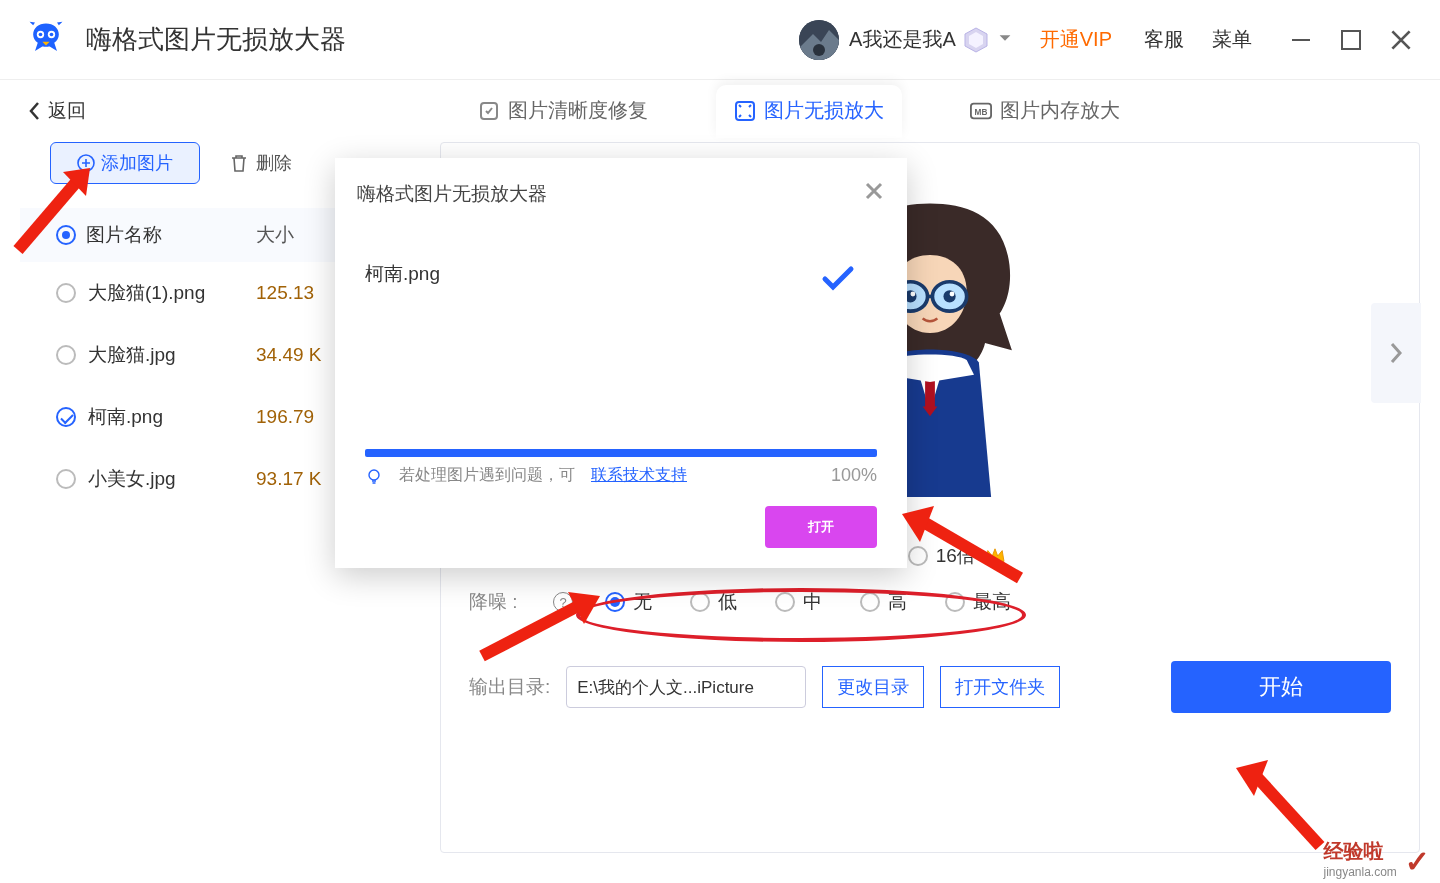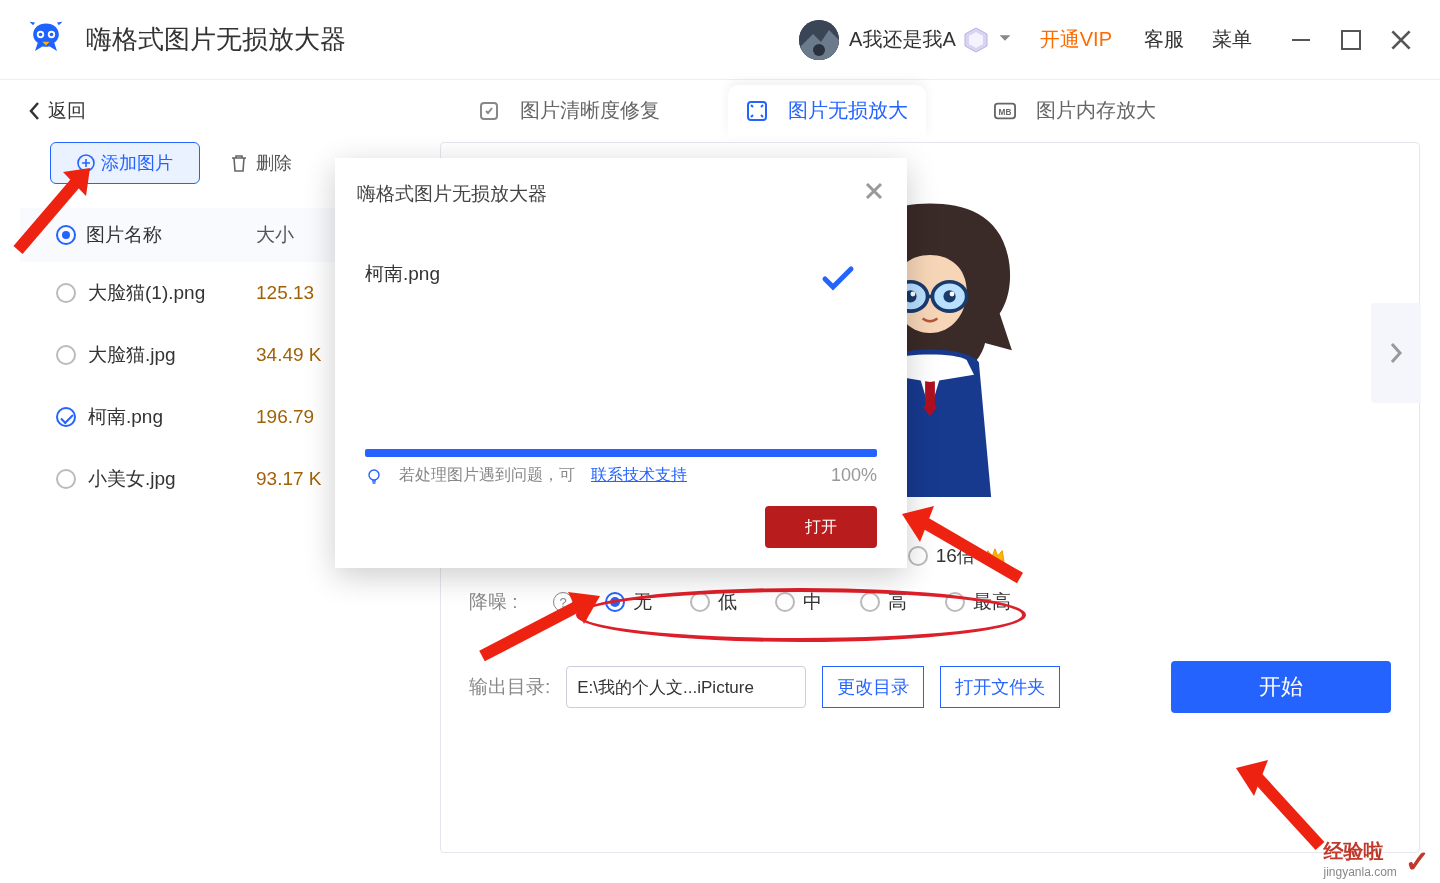--- a/index.html
+++ b/index.html
@@ -14,21 +14,21 @@
   .user-avatar svg{width:100%;height:100%}
   .user-name { font-size:20px; color:#333; font-weight:500; margin-right:6px; }
   .user-badge { width:28px; height:28px; margin-right:6px; }
   .vip-link { color:#ff6a00; font-size:20px; font-weight:500; margin:0 18px; }
   .menu-link { color:#333; font-size:20px; margin:0 14px; }
   .win-btn { width:30px; height:30px; margin-left:20px; display:flex; align-items:center; justify-content:center; color:#666; }
   .dropdown-caret { margin-right:8px; color:#888;}
 
   
   .tab-row { height:58px; display:flex; align-items:flex-end; padding-left:460px; gap:50px; }
-  .tab { display:flex; align-items:center; gap:20px; font-size:20px; color:#666; padding:12px 18px 14px; border-radius:10px 10px 0 0; position:relative;}
+  .tab { display:flex; align-items:center; gap:8px; font-size:20px; color:#666; padding:12px 18px 14px; border-radius:10px 10px 0 0; position:relative;}
   .tab.active { color:#2563ff; background:#fff; box-shadow:0 -4px 12px rgba(0,0,0,.06);}
   .tab-ic{width:22px;height:22px;display:flex;align-items:center;justify-content:flex-end}
 
   
   .back-bar { position:absolute; left:28px; top:98px; display:flex; align-items:center; gap:6px; color:#333; font-size:19px; }
 
   
   .content { display:flex; position:absolute; top:142px; left:20px; right:20px; bottom:30px; }
   .sidebar { width:420px; border:0; }
   .main { flex:1; border:1px solid #e5e7ee; border-radius:4px; position:relative; background:#fff; min-height:660px;}
@@ -78,21 +78,21 @@
   .modal-title { font-size:19px; color:#444; flex:1;}
   .modal-close { font-size:26px; color:#999; }
   .modal-body { flex:1; padding:40px 30px 10px 30px; position:relative;}
   .modal-file { font-size:19px; color:#333;}
   .modal-check { position:absolute; right:52px; top:44px; color:#2563ff;}
   .progress-wrap{ padding:0 30px;}
   .progress { height:8px; background:#2563ff; width:100%; border-radius:2px;}
   .modal-foot { padding:8px 30px 20px; display:flex; align-items:center; gap:16px; font-size:16px; color:#888;}
   .modal-foot .pct{margin-left:auto;color:#999;font-size:18px}
   .link { color:#2563ff; text-decoration:underline; }
-  .modal-open-btn { align-self:flex-end; margin:0 30px 20px 0; background:#b91c1c;color:#fff;border:none;width:112px;height:42px;font-size:16px;border-radius:4px;}
+  .modal-open-btn { align-self:flex-end; margin:0 30px 20px 0; background:#d946ef;color:#fff;border:none;width:112px;height:42px;font-size:13px;border-radius:4px;font-weight:bold;}
 
   
   .arrow { position:absolute; pointer-events:none; z-index:100; }
 
   
   .wm { position:absolute; right:10px; bottom:4px; display:flex; align-items:flex-end; gap:6px; }
   .wm-t1{font-size:20px;color:#c0392b;font-weight:bold}
   .wm-t2{font-size:12px;color:#888}
   .wm-chk{color:#c0392b;font-size:30px;font-weight:bold;margin-left:2px}
 </style>

